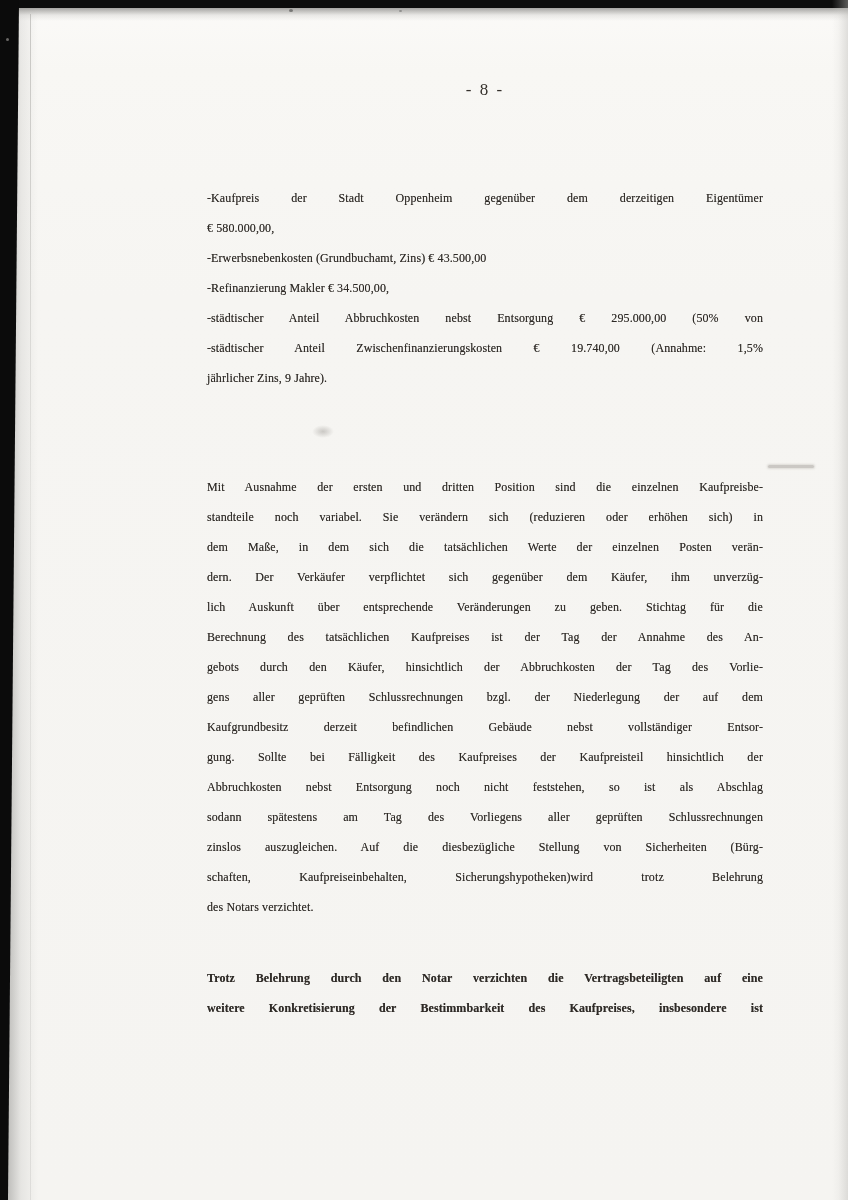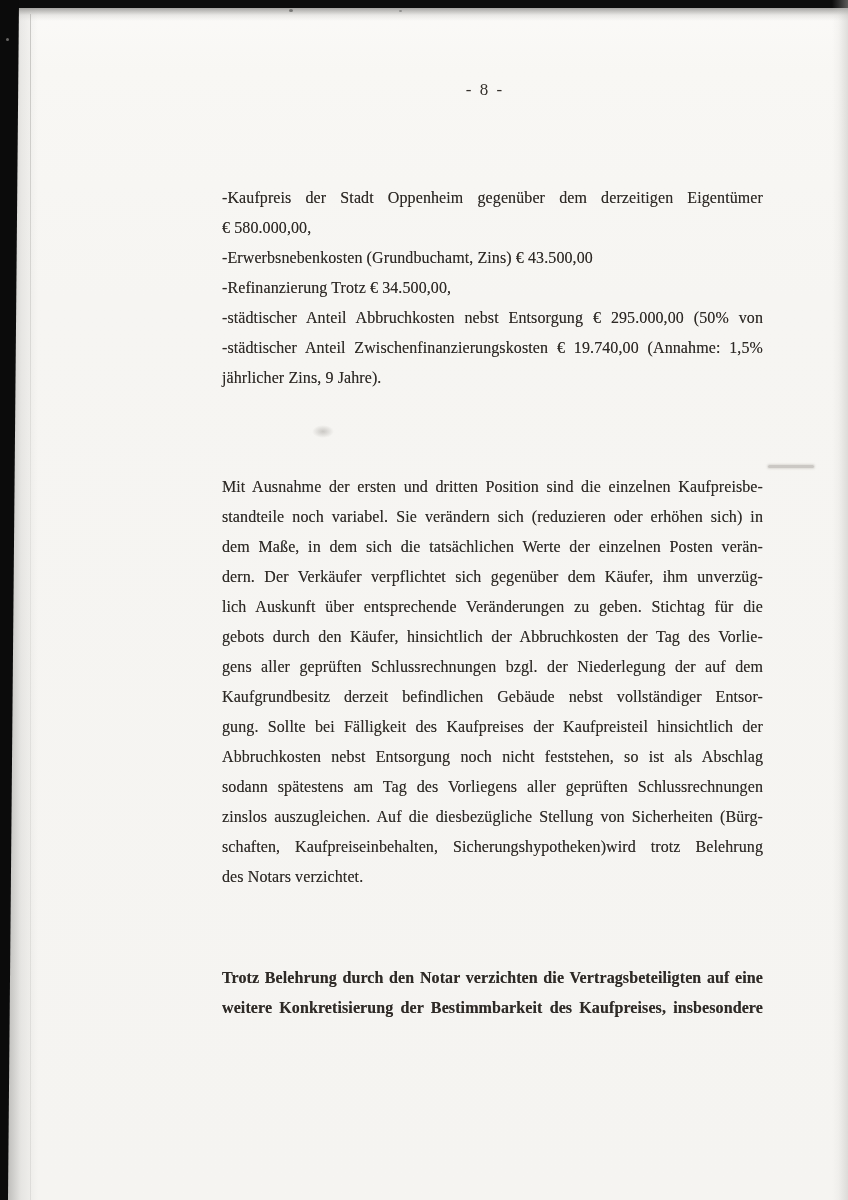--- a/index.html
+++ b/index.html
@@ -80,25 +80,24 @@
     letter-spacing: 2px;
     color: #35312c;
   }
   .block { position: absolute; left: 0; width: 100%; }
   .b1 { top: 183px; }
   .b2 { top: 472px; }
   .b3 { top: 963px; font-weight: bold; }
   .line {
     height: 30px;
     line-height: 30px;
-    font-size: 16px;
+    font-size: 12px;
     white-space: nowrap;
     letter-spacing: 0.1px;
     text-shadow: 0 0 0.5px rgba(46,42,38,0.55);
-    margin-left: 15px;
   }
   .line.just {
     white-space: normal;
     text-align: justify;
     text-align-last: justify;
     overflow: hidden;
   }
 </style>
 </head>
 <body>
@@ -116,31 +115,32 @@
   <div class="speck s1"></div>
   <div class="speck s2"></div>
   <div class="speck s3"></div>
 
   <div class="content">
     <div class="page-number">- 8 -</div>
     <div class="block b1">
         <div class="line just">-Kaufpreis der Stadt Oppenheim gegenüber dem derzeitigen Eigentümer</div>
         <div class="line">€ 580.000,00,</div>
         <div class="line">-Erwerbsnebenkosten (Grundbuchamt, Zins) € 43.500,00</div>
-        <div class="line">-Refinanzierung Trotz € 34.500,00,</div>
+        <div class="line">-Refinanzierung Makler € 34.500,00,</div>
         <div class="line just">-städtischer Anteil Abbruchkosten nebst Entsorgung € 295.000,00 (50% von</div>
         <div class="line just">-städtischer Anteil Zwischenfinanzierungskosten € 19.740,00 (Annahme: 1,5%</div>
         <div class="line">jährlicher Zins, 9 Jahre).</div>
       </div>
     <div class="block b2">
         <div class="line just">Mit Ausnahme der ersten und dritten Position sind die einzelnen Kaufpreisbe-</div>
         <div class="line just">standteile noch variabel. Sie verändern sich (reduzieren oder erhöhen sich) in</div>
         <div class="line just">dem Maße, in dem sich die tatsächlichen Werte der einzelnen Posten verän-</div>
         <div class="line just">dern. Der Verkäufer verpflichtet sich gegenüber dem Käufer, ihm unverzüg-</div>
         <div class="line just">lich Auskunft über entsprechende Veränderungen zu geben. Stichtag für die</div>
+        <div class="line just">Berechnung des tatsächlichen Kaufpreises ist der Tag der Annahme des An-</div>
         <div class="line just">gebots durch den Käufer, hinsichtlich der Abbruchkosten der Tag des Vorlie-</div>
         <div class="line just">gens aller geprüften Schlussrechnungen bzgl. der Niederlegung der auf dem</div>
         <div class="line just">Kaufgrundbesitz derzeit befindlichen Gebäude nebst vollständiger Entsor-</div>
         <div class="line just">gung. Sollte bei Fälligkeit des Kaufpreises der Kaufpreisteil hinsichtlich der</div>
         <div class="line just">Abbruchkosten nebst Entsorgung noch nicht feststehen, so ist als Abschlag</div>
         <div class="line just">sodann spätestens am Tag des Vorliegens aller geprüften Schlussrechnungen</div>
         <div class="line just">zinslos auszugleichen. Auf die diesbezügliche Stellung von Sicherheiten (Bürg-</div>
         <div class="line just">schaften, Kaufpreiseinbehalten, Sicherungshypotheken)wird trotz Belehrung</div>
         <div class="line">des Notars verzichtet.</div>
       </div>

